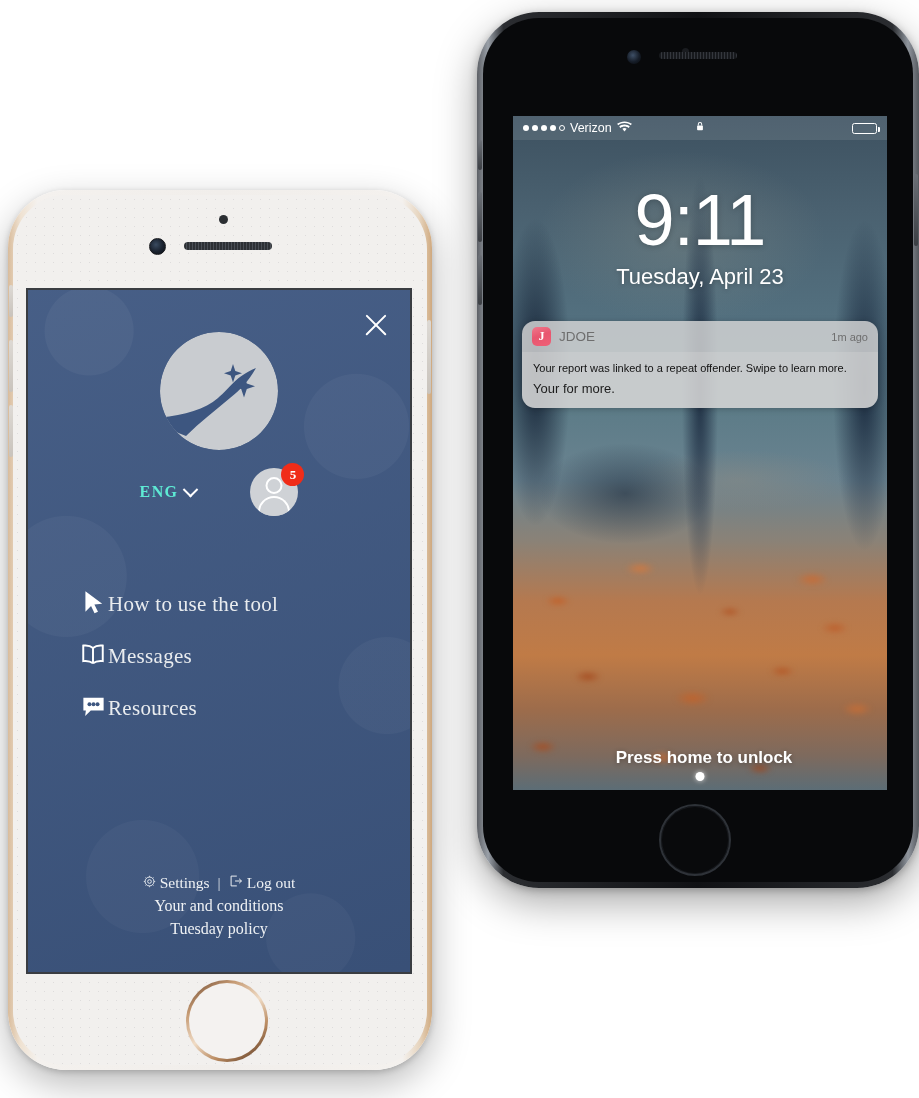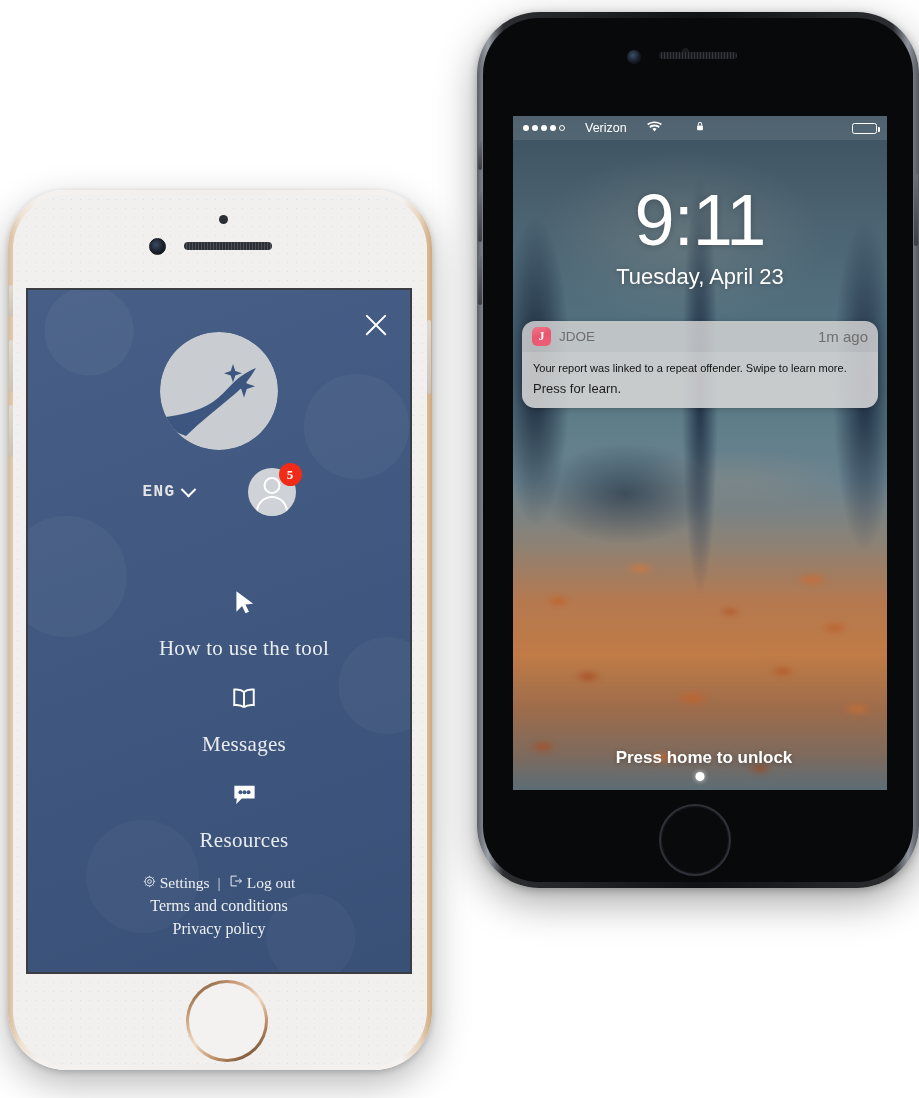--- a/index.html
+++ b/index.html
@@ -80,21 +80,21 @@
   #brand-logo{
     position:absolute; left:50%; top:42px; transform:translateX(-50%);
     width:118px; height:118px; z-index:3;
   }
   #lang-row{
     position:absolute; left:0; right:0; top:178px; z-index:3;
     display:flex; align-items:center; justify-content:center; gap:54px;
   }
   #lang-select{
     display:flex; align-items:center; gap:7px; cursor:pointer;
-    color:#e5e5e5; font-family:Liberation Mono, monospace; font-weight:bold;
+    color:#5eead4; font-family:Liberation Serif, serif; font-weight:bold;
     font-size:16px; letter-spacing:1.4px;justify-content:space-between;
   }
   #lang-select .chev{
     width:11px; height:11px; border-right:2px solid #fff; border-bottom:2px solid #fff;
     transform:rotate(45deg) translate(-2px,-2px);
   }
   #avatar-wrap{ position:relative; width:48px; height:48px; cursor:pointer; }
   #avatar{
     width:48px; height:48px; border-radius:50%; background:#cfd2d6; overflow:hidden; position:relative;
   }
@@ -110,23 +110,23 @@
   }
   #avatar-badge{
     position:absolute; right:-6px; top:-5px; min-width:23px; height:23px; border-radius:50%;
     background:#f02c18; color:#fff; font-size:13px; font-weight:bold;
     display:flex; align-items:center; justify-content:center;
     font-family:"Liberation Serif", serif;
   }
 
   #nav-list{ position:absolute; left:0; right:0; top:286px; z-index:3; }
   .nav-item{
-    display:flex; align-items:center; gap:19px; padding:11px 0 11px 50px;
+    display:flex; align-items:flex-end; padding:11px 0 11px 50px;
     color:#e9ecef; cursor:pointer;
-    font-family:"Liberation Serif", serif; font-size:21px; letter-spacing:.3px;flex-direction:column;
+    font-family:"Liberation Serif", serif; font-size:21px; letter-spacing:.3px;
   }
   .nav-item.active{
     color:#fff; font-weight:bold;
     border-top:2px solid #ffffff; border-bottom:2px solid #ffffff;
     background:rgba(255,255,255,.045);
   }
   .nav-icon{ width:30px; height:30px; flex:0 0 30px; display:flex; align-items:center; justify-content:center; }
 
   #footer-links{
     position:absolute; left:0; right:0; bottom:34px; z-index:3; text-align:center;
@@ -207,21 +207,21 @@
       radial-gradient(ellipse 24px 10px at 40% 88%, rgba(212,112,52,.8), transparent 70%),
       radial-gradient(ellipse 18px 8px at 66% 92%, rgba(158,68,26,.85), transparent 70%),
       radial-gradient(ellipse 20px 9px at 86% 40%, rgba(190,88,36,.8), transparent 70%);
     filter:blur(2.5px);
   }
   #statusbar{
     position:absolute; left:0; right:0; top:0; height:24px; z-index:4;
     display:flex; align-items:center; padding:0 10px; color:#fff; font-size:12.5px;
     background:rgba(255,255,255,.10);
   }
-  #sb-left{ display:flex; align-items:center; gap:20px; }
+  #sb-left{ display:flex; align-items:center; gap:5px; }
   #sb-dots{ display:flex; gap:3px; align-items:center; }
   #sb-dots i{ width:6px; height:6px; border-radius:50%; background:#fff; display:block; }
   #sb-dots i.empty{ background:transparent; border:1px solid #fff; width:6px; height:6px; }
   #sb-center{ position:absolute; left:0; right:0; display:flex; justify-content:center; pointer-events:none; }
   #sb-right{ margin-left:auto; display:flex; align-items:center; }
   #battery{
     width:25px; height:11px; border:1.3px solid #fff; border-radius:2.5px; position:relative; padding:1px;
   }
   #battery .fill{ width:100%; height:100%; background:#fff; border-radius:1px; }
   #battery::after{
@@ -245,21 +245,21 @@
     display:flex; align-items:center; gap:8px; padding:6px 10px;
     background:rgba(214,214,214,.82); color:#6e6e6e; font-size:13.5px;
   }
   #notif-app-icon{
     width:19px; height:19px; border-radius:5px; flex:0 0 19px;
     background:linear-gradient(160deg,#f0788c 0%,#e8566f 45%,#ef6077 100%);
     color:#fff; font-size:12px; font-weight:bold;
     display:flex; align-items:center; justify-content:center;
     font-family:"Liberation Serif", serif;
   }
-  #notif-time{ margin-left:auto; font-size:15px; }
+  #notif-time{ margin-left:auto; font-size:11px; }
   #notif-body{
     background:rgba(214,214,214,.88); padding:9px 11px 12px 11px; color:#121212;
   }
   #notif-text{ font-size:11px; line-height:1.33; }
   #notif-sub{ font-size:13px; margin-top:5px; color:#1c1c1c; }
   #unlock-hint{
     position:absolute; left:0; right:0; bottom:22px; text-align:center; z-index:4;
     color:#fff; font-size:17px; font-weight:bold;
     text-shadow:0 1px 5px rgba(0,0,0,.3);
     padding-left:8px;
@@ -381,22 +381,22 @@
         <span class="lnk">
           <span>
             <svg viewBox="0 0 24 24" width="14" height="14" fill="none" stroke="#eef1f4" stroke-width="1.7">
               <path d="M13.4 3.6 H3.6 V20.4 H13.4"></path>
               <path d="M10.4 12 H21.4 M17.4 8.2 L21.4 12 L17.4 15.8"></path>
             </svg>
           </span>
           <span>Log out</span>
         </span>
       </div>
-      <div class="f-line">Terms and conditions</div>
-      <div class="f-line">Privacy policy</div>
+      <div class="f-line">Your and conditions</div>
+      <div class="f-line">Tuesday policy</div>
     </div>
 
   </div>
 
   <div id="l-home"></div>
 </div>
 
 <div id="phone-right">
   <div class="inner-body"></div>
 
@@ -451,21 +451,21 @@
     </div>
 
     <div id="notification">
       <div id="notif-head">
         <span id="notif-app-icon">J</span>
         <span>JDOE</span>
         <span id="notif-time">1m ago</span>
       </div>
       <div id="notif-body">
         <div id="notif-text">Your report was linked to a repeat offender. Swipe to learn more.</div>
-        <div id="notif-sub">Press for learn.</div>
+        <div id="notif-sub">Your for more.</div>
       </div>
     </div>
 
     <div id="unlock-hint">Press home to unlock</div>
     <div id="home-indicator"></div>
   </div>
 
   <div id="r-home"></div>
 </div>
 

